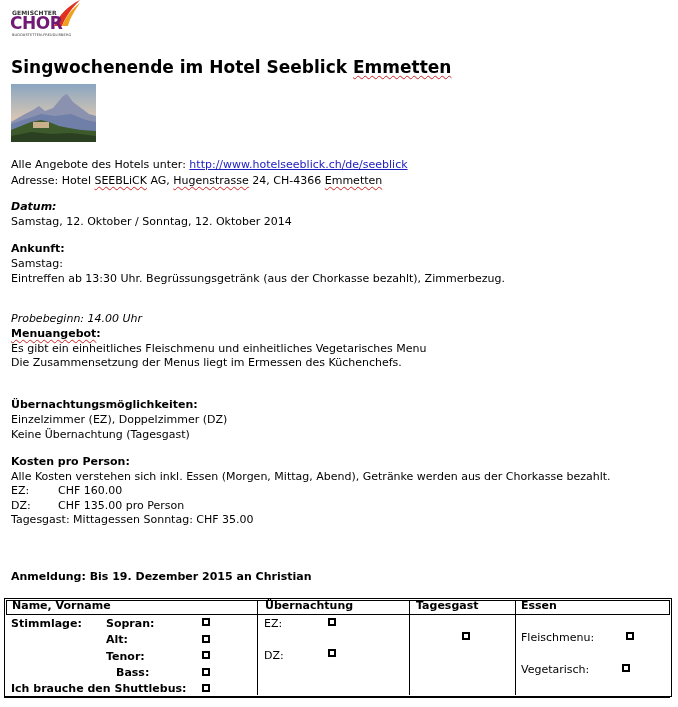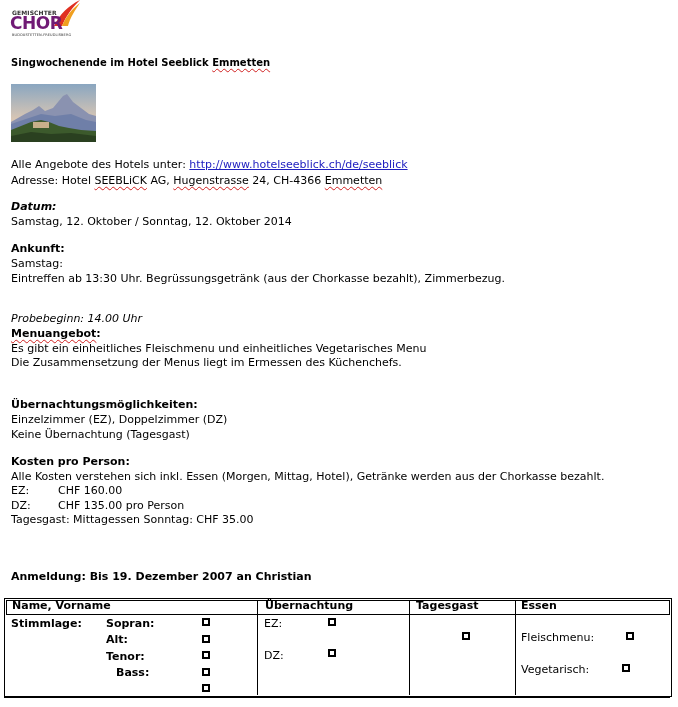--- a/index.html
+++ b/index.html
@@ -4,21 +4,21 @@
 <style>
   html, body { margin:0; padding:0; background:#ffffff; }
   body { width:678px; height:707px; position:relative; overflow:hidden;
          font-family:"DejaVu Sans", sans-serif; font-size:11px; color:#000; }
   .abs { position:absolute; }
   .logo { left:10px; top:0px; width:68px; height:40px; }
   .logo .l1 { position:absolute; left:2px; top:9px; font-size:6px; font-weight:bold; color:#333; letter-spacing:0.1px; }
   .logo .l2 { position:absolute; left:0px; top:13px; font-size:17px; font-weight:bold; color:#701a75; letter-spacing:-0.5px; line-height:20px; }
   .logo .l3 { position:absolute; left:2px; top:33px; font-size:3.5px; color:#333; white-space:nowrap; letter-spacing:0.1px; }
   .logo .swoosh { position:absolute; left:40px; top:0px; width:30px; height:26px; }
-  h1 { position:absolute; left:11px; top:57px; margin:0; font-size:10px; font-weight:bold; }
+  h1 { position:absolute; left:11px; top:57px; margin:0; font-size:17px; font-weight:bold; }
   .squig { text-decoration: underline wavy #d02020; text-decoration-thickness:1px; text-underline-offset:2px; }
   .photo { left:11px; top:84px; width:85px; height:58px; overflow:hidden; }
   .t { position:absolute; left:11px; white-space:nowrap; line-height:14px; }
   .b { font-weight:bold; }
   a.link { color:#1a0dab; text-decoration:underline; color:#2020c0; }
   .tab { display:inline-block; width:47px; }
   
   .form { position:absolute; left:4px; top:598px; width:668px; height:100px; }
   .frame { position:absolute; border:1px solid #000; }
   .cb { position:absolute; width:8px; height:8px; border:2px solid #000; box-sizing:border-box; background:#fff; }
@@ -74,26 +74,26 @@
 
 <div class="t b" style="top:327px;"><span class="squig">Menuangebot</span><span>:</span></div>
 <div class="t" style="top:342px;">Es gibt ein einheitliches Fleischmenu und einheitliches Vegetarisches Menu</div>
 <div class="t" style="top:356px;">Die Zusammensetzung der Menus liegt im Ermessen des Küchenchefs.</div>
 
 <div class="t b" style="top:398px;">Übernachtungsmöglichkeiten:</div>
 <div class="t" style="top:413px;">Einzelzimmer (EZ), Doppelzimmer (DZ)</div>
 <div class="t" style="top:428px;">Keine Übernachtung (Tagesgast)</div>
 
 <div class="t b" style="top:455px;">Kosten pro Person:</div>
-<div class="t" style="top:470px;">Alle Kosten verstehen sich inkl. Essen (Morgen, Mittag, Hotel), Getränke werden aus der Chorkasse bezahlt.</div>
+<div class="t" style="top:470px;">Alle Kosten verstehen sich inkl. Essen (Morgen, Mittag, Abend), Getränke werden aus der Chorkasse bezahlt.</div>
 <div class="t" style="top:484px;"><span class="tab">EZ:</span><span>CHF 160.00</span></div>
 <div class="t" style="top:499px;"><span class="tab">DZ:</span><span>CHF 135.00 pro Person</span></div>
 <div class="t" style="top:513px;">Tagesgast: Mittagessen Sonntag: CHF 35.00</div>
 
-<div class="t b" style="top:570px;">Anmeldung: Bis 19. Dezember 2007 an Christian</div>
+<div class="t b" style="top:570px;">Anmeldung: Bis 19. Dezember 2015 an Christian</div>
 
 <div class="form">
 
   <div class="frame" style="left:0; top:0; width:666px; height:97px;"></div>
 
   <div class="frame" style="left:2px; top:2px; width:662px; height:13px;"></div>
   <div class="frame" style="left:0; top:99px; width:666px; height:0; border-width:1px 0 0 0;"></div>
 
   <div class="frame" style="left:253px; top:2px; width:0; height:95px; border-width:0 0 0 1px;"></div>
   <div class="frame" style="left:405px; top:2px; width:0; height:95px; border-width:0 0 0 1px;"></div>
@@ -102,20 +102,21 @@
   <span class="cell-text b" style="left:8px; top:1px;">Name, Vorname</span>
   <span class="cell-text b" style="left:261px; top:1px;">Übernachtung</span>
   <span class="cell-text b" style="left:412px; top:1px;">Tagesgast</span>
   <span class="cell-text b" style="left:517px; top:1px;">Essen</span>
 
   <span class="cell-text b" style="left:7px; top:19px;">Stimmlage:</span>
   <span class="cell-text b" style="left:102px; top:19px;">Sopran:</span>
   <span class="cell-text b" style="left:102px; top:35px;">Alt:</span>
   <span class="cell-text b" style="left:102px; top:52px;">Tenor:</span>
   <span class="cell-text b" style="left:112px; top:68px;">Bass:</span>
+  <span class="cell-text b" style="left:7px; top:84px;">Ich brauche den Shuttlebus:</span>
 
   <div class="cb" style="left:198px; top:20px;"></div>
   <div class="cb" style="left:198px; top:37px;"></div>
   <div class="cb" style="left:198px; top:53px;"></div>
   <div class="cb" style="left:198px; top:70px;"></div>
   <div class="cb" style="left:198px; top:86px;"></div>
 
   <span class="cell-text" style="left:260px; top:19px;">EZ:</span>
   <span class="cell-text" style="left:260px; top:51px;">DZ:</span>
   <div class="cb" style="left:324px; top:20px;"></div>

